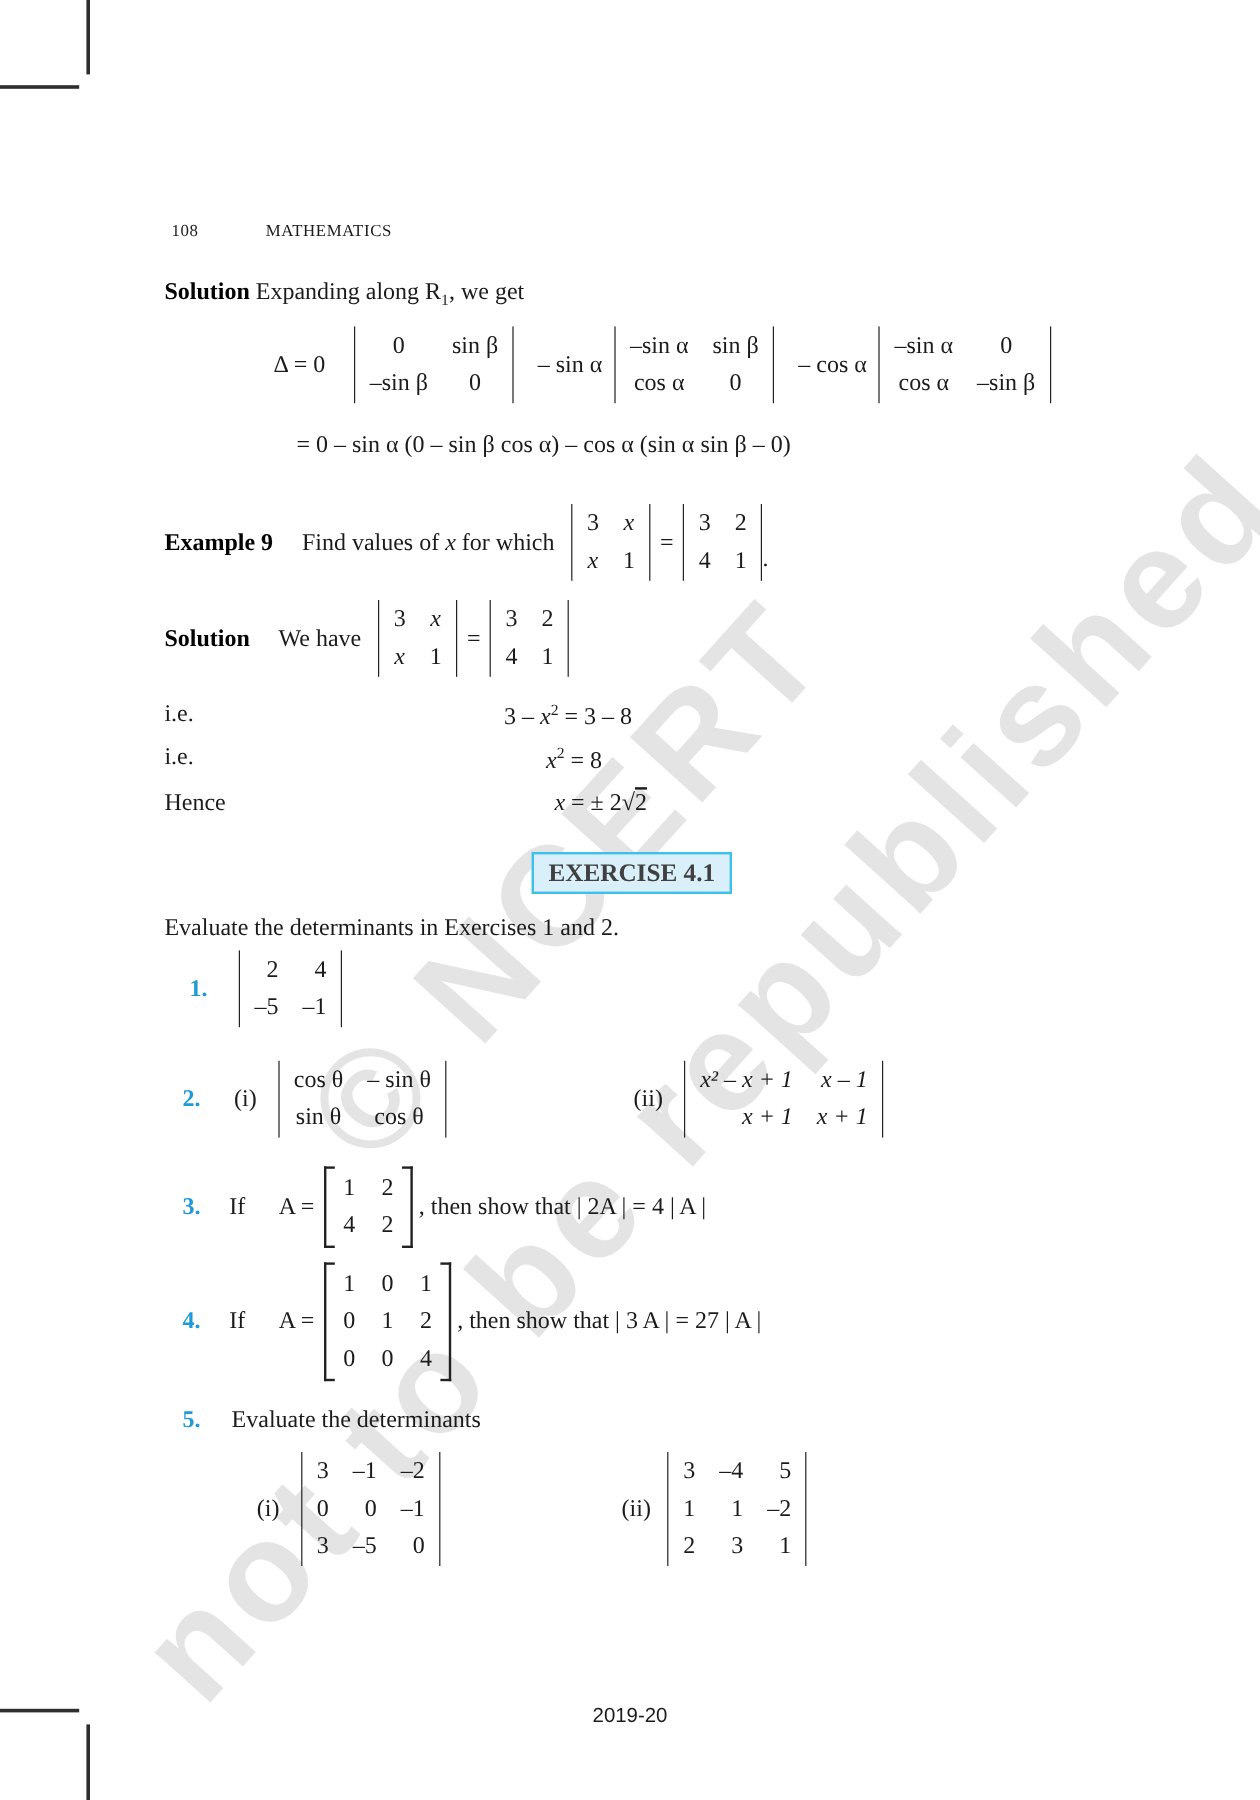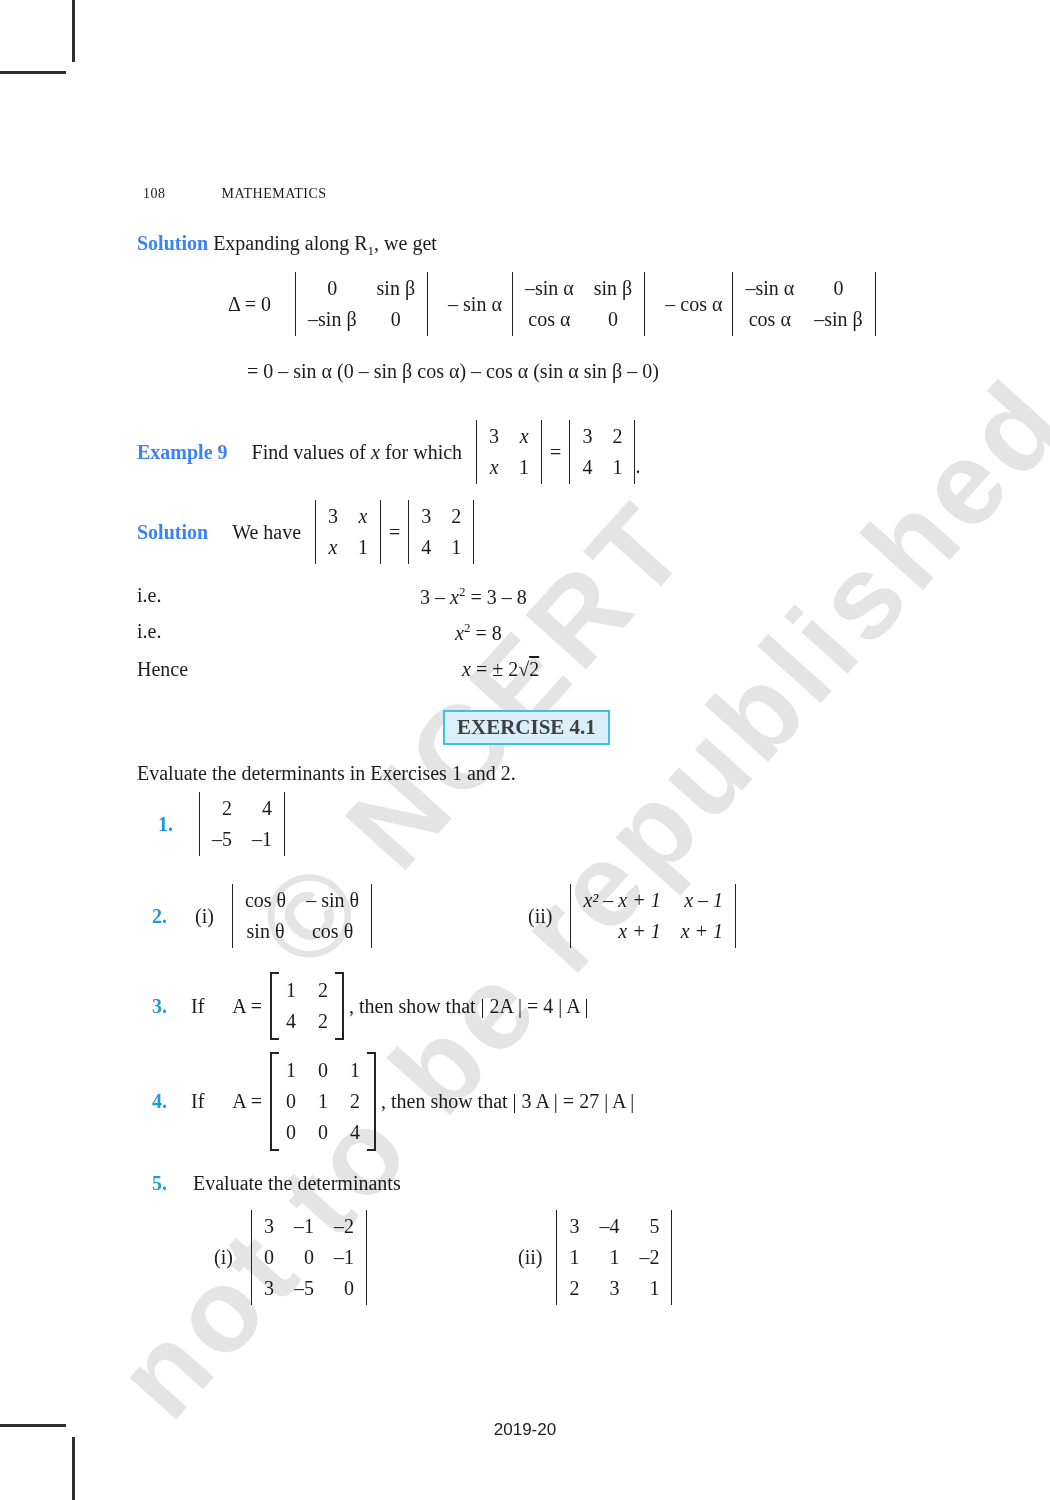--- a/index.html
+++ b/index.html
@@ -5,21 +5,21 @@
   html,body{margin:0;padding:0;background:#fff;}
   .page{position:relative;width:1050px;height:1500px;background:#fff;
         font-family:"Liberation Serif",serif;font-size:20px;color:#1b1b1b;overflow:hidden;}
   .abs{position:absolute;z-index:2;}
   .wm{position:absolute;z-index:1;font-family:"Liberation Sans",sans-serif;font-weight:bold;
       color:#cfcfcf;opacity:.55;letter-spacing:7px;white-space:nowrap;
       transform-origin:0 50%;transform:rotate(-48deg);font-size:118px;}
   .crop{position:absolute;background:#2e2e2e;z-index:3;}
   .hdr{font-size:14px;letter-spacing:.5px;}
   .hdr .num{margin-right:56px;}
-  .blue{color:#3b82f6;font-weight:bold;text-align:right;}
+  .blue{color:#000000;font-weight:bold;text-align:right;}
   .qnum{color:#1f9ad6;font-weight:bold;}
   .it{font-style:italic;}
   .row{display:flex;align-items:center;}
   .det{display:inline-grid;column-gap:20px;row-gap:10px;padding:6px 12px;
        border-left:1.6px solid #222;border-right:1.6px solid #222;line-height:1.05;}
   .det.c2{grid-template-columns:auto auto;}
   .det.c3{grid-template-columns:auto auto auto;}
   .det.ctr{justify-items:center;}
   .det.end{justify-items:end;}
   .bmat{display:inline-grid;column-gap:22px;row-gap:10px;padding:8px 16px;position:relative;

